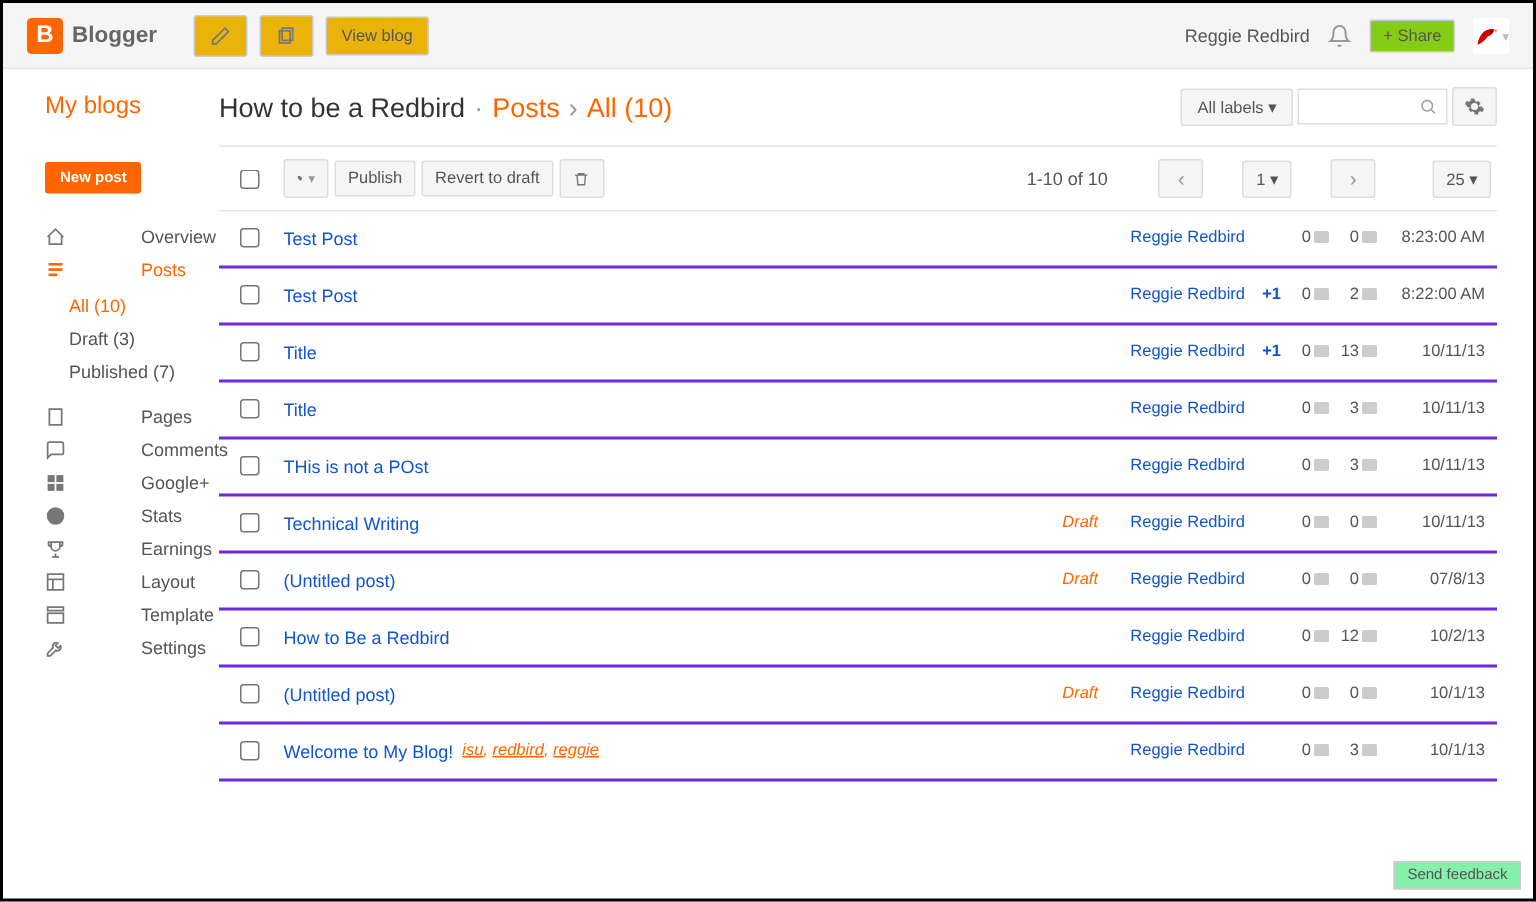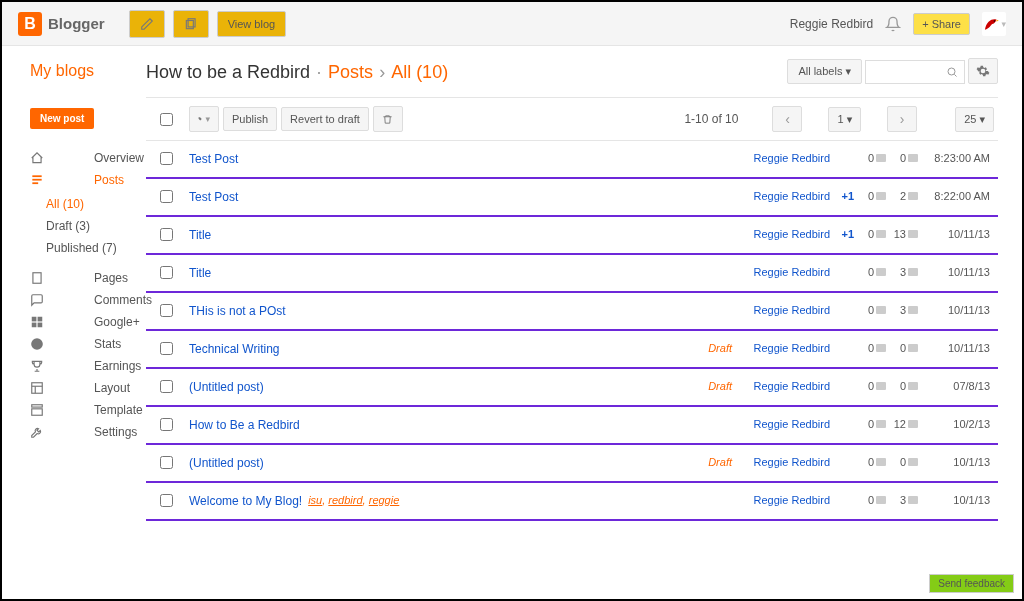--- a/index.html
+++ b/index.html
@@ -9,21 +9,21 @@
 
 .header { height: 44px; background: #f5f5f5; border-bottom: 1px solid #e5e5e5; display: flex; align-items: center; padding: 0 16px; }
 .logo { display: flex; align-items: center; margin-right: 24px; }
 .logo-box { width: 24px; height: 24px; background: #ff6600; border-radius: 3px; display: flex; align-items: center; justify-content: center; color: #fff; font-weight: bold; font-size: 16px; margin-right: 6px; }
 .logo-text { font-weight: bold; color: #666; font-size: 15px; text-align: right; }
 .hdr-btn { background: #eab308; border: 1px solid #ccc; padding: 6px 10px; margin-right: 8px; border-radius: 2px; font-size: 11px; color: #555; cursor: pointer; display: flex; align-items: center; }
 .hdr-icon-btn { width: 36px; height: 28px; justify-content: center; }
 .header-right { margin-left: auto; display: flex; align-items: center; gap: 12px; }
 .user-name { font-size: 12px; color: #555; }
 .bell { width: 16px; height: 16px; color: #999; }
-.share-btn { background: #fde047; border: 1px solid #ccc; padding: 4px 8px; font-size: 11px; color: #555; cursor: pointer; border-radius: 2px; }
+.share-btn { background: #84cc16; border: 1px solid #ccc; padding: 4px 8px; font-size: 11px; color: #555; cursor: pointer; border-radius: 2px; }
 .avatar { width: 24px; height: 24px; border-radius: 2px; background: #fff; display: flex; align-items: center; justify-content: center; }
 
 
 .body-row { display: flex; height: calc(100% - 44px); }
 .sidebar { width: 132px; padding: 16px 0 0 28px; }
 .sidebar h2 { color: #ff6600; font-size: 16px; font-weight: normal; margin-bottom: 28px; }
 .new-post { background: #ff6600; color: #fff; border: none; padding: 5px 10px; font-size: 10px; font-weight: bold; border-radius: 2px; cursor: pointer; margin-bottom: 18px; }
 .nav-list { list-style: none; }
 .nav-item { display: flex; align-items: center; padding: 4px 0; font-size: 12px; color: #555; cursor: pointer; gap: 44px; }
 .nav-item.active { color: #ff6600; }
@@ -31,21 +31,21 @@
 .sub-items { margin-left: 16px; margin-top: 2px; margin-bottom: 8px; }
 .sub-item { padding: 4px 0; font-size: 12px; color: #555; cursor: pointer; }
 .sub-item.active { color: #ff6600; }
 
 
 .main { flex: 1; padding: 16px 24px 0 12px; position: relative; }
 .breadcrumb { font-size: 18px; color: #333; margin-bottom: 14px; display: flex; align-items: center; }
 .breadcrumb .sep { margin: 0 6px; color: #999; }
 .breadcrumb .accent { color: #ff6600; }
 
-.main-top-right { position: absolute; right: 24px; top: 12px; display: flex; align-items: flex-end; gap: 3px; }
+.main-top-right { position: absolute; right: 24px; top: 12px; display: flex; align-items: center; gap: 3px; }
 .labels-btn { background: #f5f5f5; border: 1px solid #ddd; padding: 5px 10px; font-size: 11px; color: #555; cursor: pointer; border-radius: 2px; }
 .search-box { border: 1px solid #ddd; padding: 4px 6px; width: 100px; height: 24px; font-size: 11px; display: flex; align-items: center; justify-content: flex-end; }
 .gear-btn { background: #f5f5f5; border: 1px solid #ddd; width: 30px; height: 26px; cursor: pointer; display: flex; align-items: center; justify-content: center; border-radius: 2px; }
 
 
 .toolbar { display: flex; align-items: center; padding: 8px 0; border-top: 1px solid #e5e5e5; border-bottom: 1px solid #e5e5e5; }
 .tb-check { margin-left: 14px; margin-right: 16px; }
 .tb-btn { background: #f5f5f5; border: 1px solid #ddd; padding: 5px 8px; font-size: 11px; color: #555; margin-right: 4px; cursor: pointer; border-radius: 2px; }
 .tb-icon-btn { width: 30px; height: 26px; display: flex; align-items: center; justify-content: center; }
 .toolbar-right { margin-left: auto; display: flex; align-items: center; gap: 22px; font-size: 12px; color: #555; }
@@ -60,21 +60,21 @@
 .row-tags .tag { text-decoration: underline; }
 .row-spacer { flex: 1; }
 .row-draft { color: #ff6600; font-size: 11px; font-style: italic; margin-right: 8px; }
 .row-author { color: #1155cc; font-size: 11px; cursor: pointer; width: 90px; text-align: right; }
 .row-plus { color: #1155cc; font-size: 11px; font-weight: bold; width: 24px; text-align: right; }
 .row-stat { width: 32px; text-align: right; font-size: 11px; color: #555; display: flex; align-items: center; justify-content: flex-end; gap: 2px; }
 .stat-icon { width: 10px; height: 8px; background: #ccc; border-radius: 1px; display: inline-block; }
 .row-date { width: 80px; text-align: right; font-size: 11px; color: #555; padding-right: 8px; }
 
 
-.feedback-btn { position: absolute; bottom: 6px; right: 8px; background: #84cc16; border: 1px solid #ccc; padding: 3px 8px; font-size: 10px; color: #555; cursor: pointer; }
+.feedback-btn { position: absolute; bottom: 6px; right: 8px; background: #86efac; border: 1px solid #ccc; padding: 3px 8px; font-size: 10px; color: #555; cursor: pointer; }
 
 .chevron { font-size: 14px; color: #999; }
 </style>
 </head>
 <body>
 
 <div class="container">
 
   <div class="header">
     <div class="logo">

